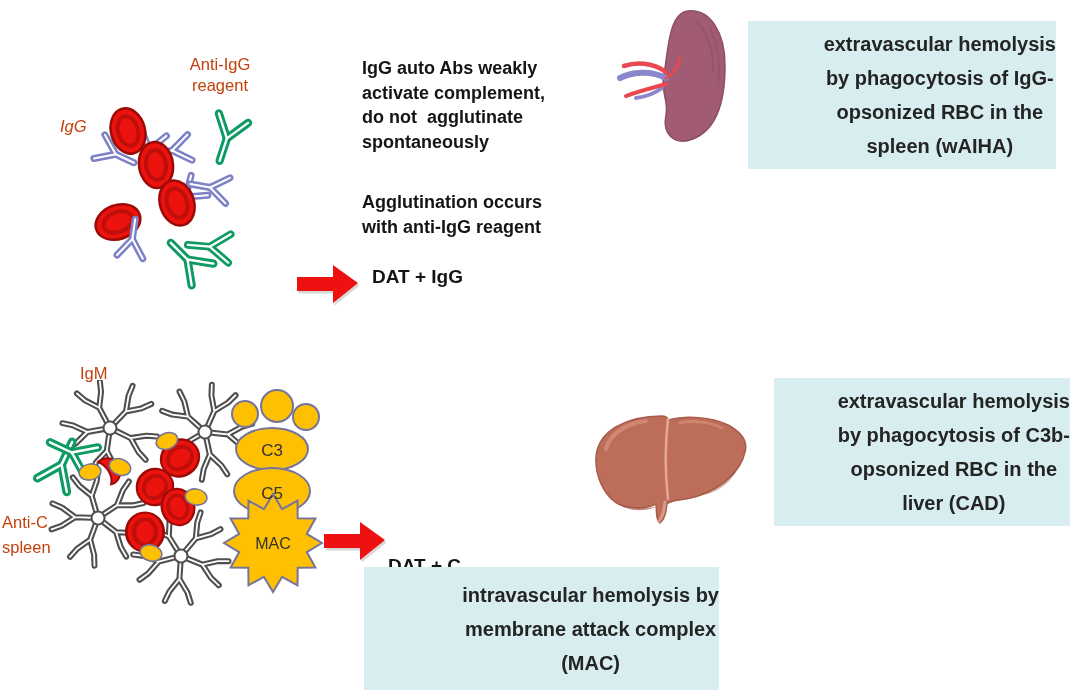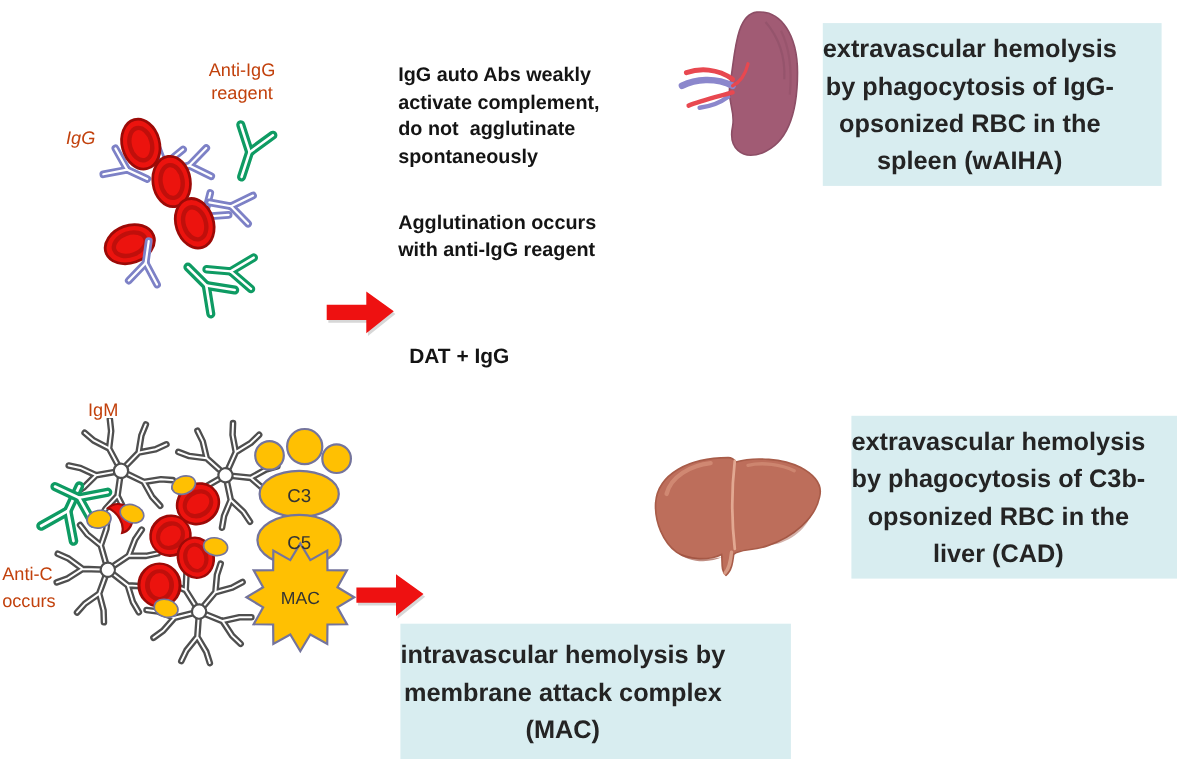--- a/index.html
+++ b/index.html
@@ -5,24 +5,24 @@
   html,body{margin:0;padding:0;background:#ffffff;}
   .canvas{
     position:relative;width:1080px;height:693px;background:#ffffff;
     font-family:"Liberation Sans",sans-serif;overflow:hidden;
   }
   .abs{position:absolute;}
   .pre{white-space:pre-wrap;}
   .sci-label{font-size:16.5px;color:#c2410c;line-height:21px;}
   .body-text{font-weight:bold;font-size:18px;color:#141414;line-height:24.5px;}
   .body-text-b{font-weight:bold;font-size:18px;color:#141414;line-height:26px;}
-  .dat-text{font-weight:bold;font-size:19px;color:#141414;margin-top:48px;}
+  .dat-text{font-weight:bold;font-size:19px;color:#141414;}
   .note-box{
-    background:#d8edf0;display:flex;align-items:center;justify-content:flex-start;
-    text-align:center;font-weight:bold;font-size:23px;color:#242424;line-height:34px;
+    background:#d8edf0;display:flex;align-items:center;justify-content:flex-end;
+    text-align:center;font-weight:bold;font-size:20px;color:#242424;line-height:34px;
   }
   svg{display:block;}
   .svgtext{font-family:"Liberation Sans",sans-serif;}
 </style>
 </head>
 <body>
 
 <div class="canvas">
 
   <svg width="0" height="0" style="position:absolute" aria-hidden="true">
@@ -124,21 +124,21 @@
 
   <div class="abs note-box" style="left:748px;top:21px;width:308px;height:148px;">
     <span class="pre">extravascular hemolysis
 by phagocytosis of IgG-
 opsonized RBC in the
 spleen (wAIHA)</span>
   </div>
 
   <div class="abs sci-label pre" style="left:80px;top:363px;">IgM</div>
   <div class="abs sci-label pre" style="left:2px;top:510px;line-height:25px;">Anti-C
-occurs</div>
+spleen</div>
 
   <svg class="abs" style="left:15px;top:380px;" width="385" height="248" viewBox="0 0 385 248">
     <g>
       <use href="#igmstar" transform="translate(95,48) rotate(8)"></use>
       <use href="#igmstar" transform="translate(190,52) rotate(-12)"></use>
       <use href="#igmstar" transform="translate(83,138) rotate(20)"></use>
       <use href="#igmstar" transform="translate(166,176) rotate(4)"></use>
     </g>
     <g>
       <use href="#ab" transform="translate(45,88) rotate(205) scale(1.25)" style="color:#0e9b63"></use>

